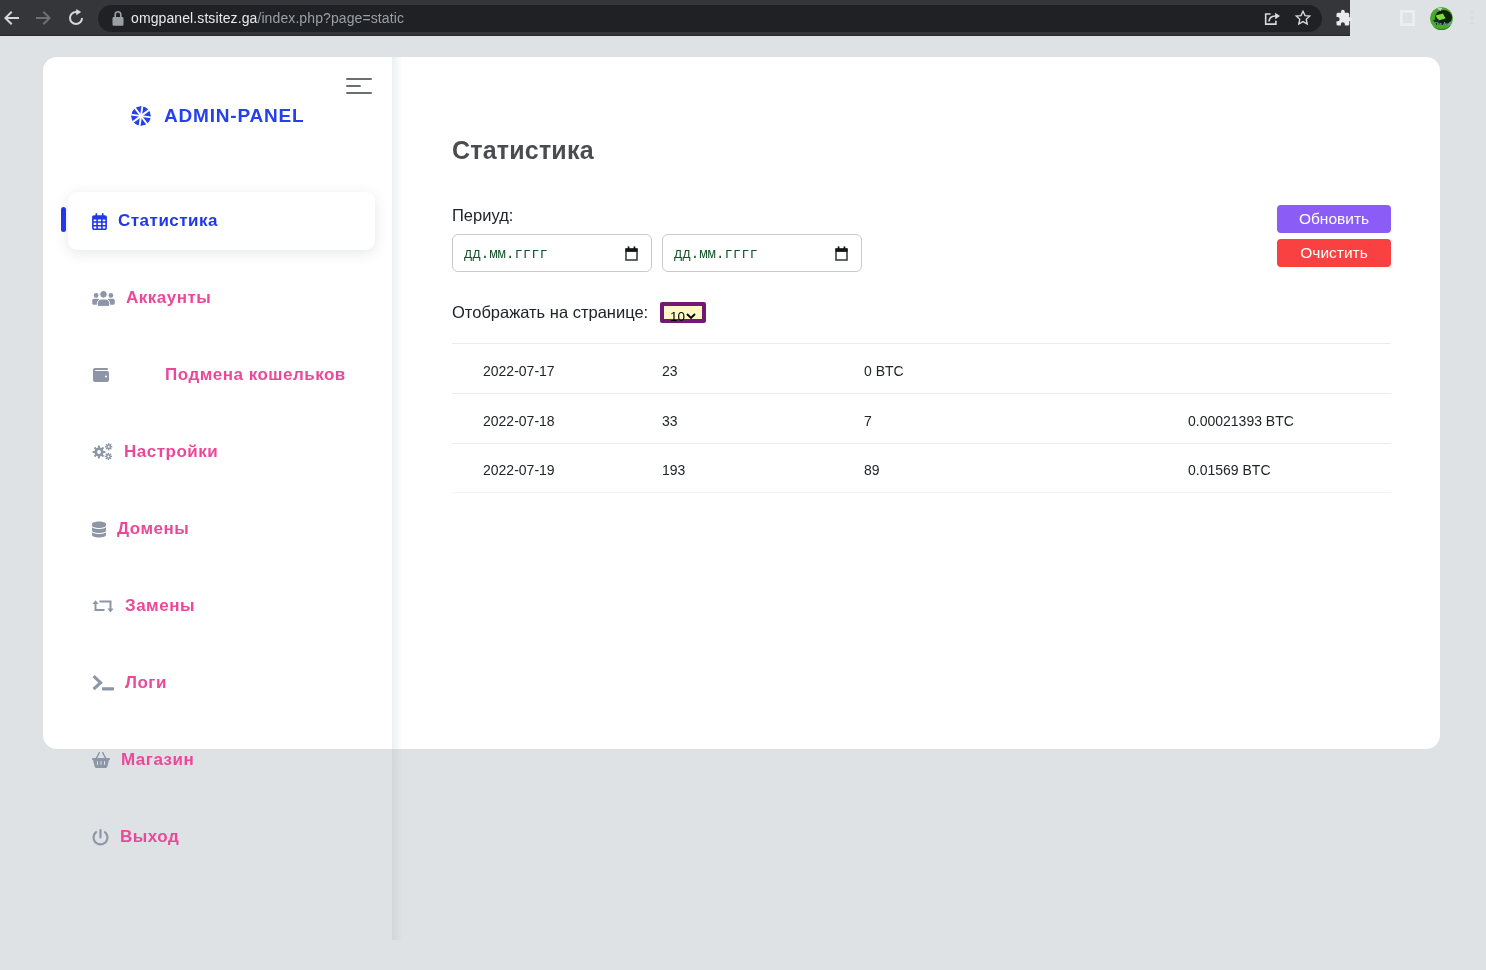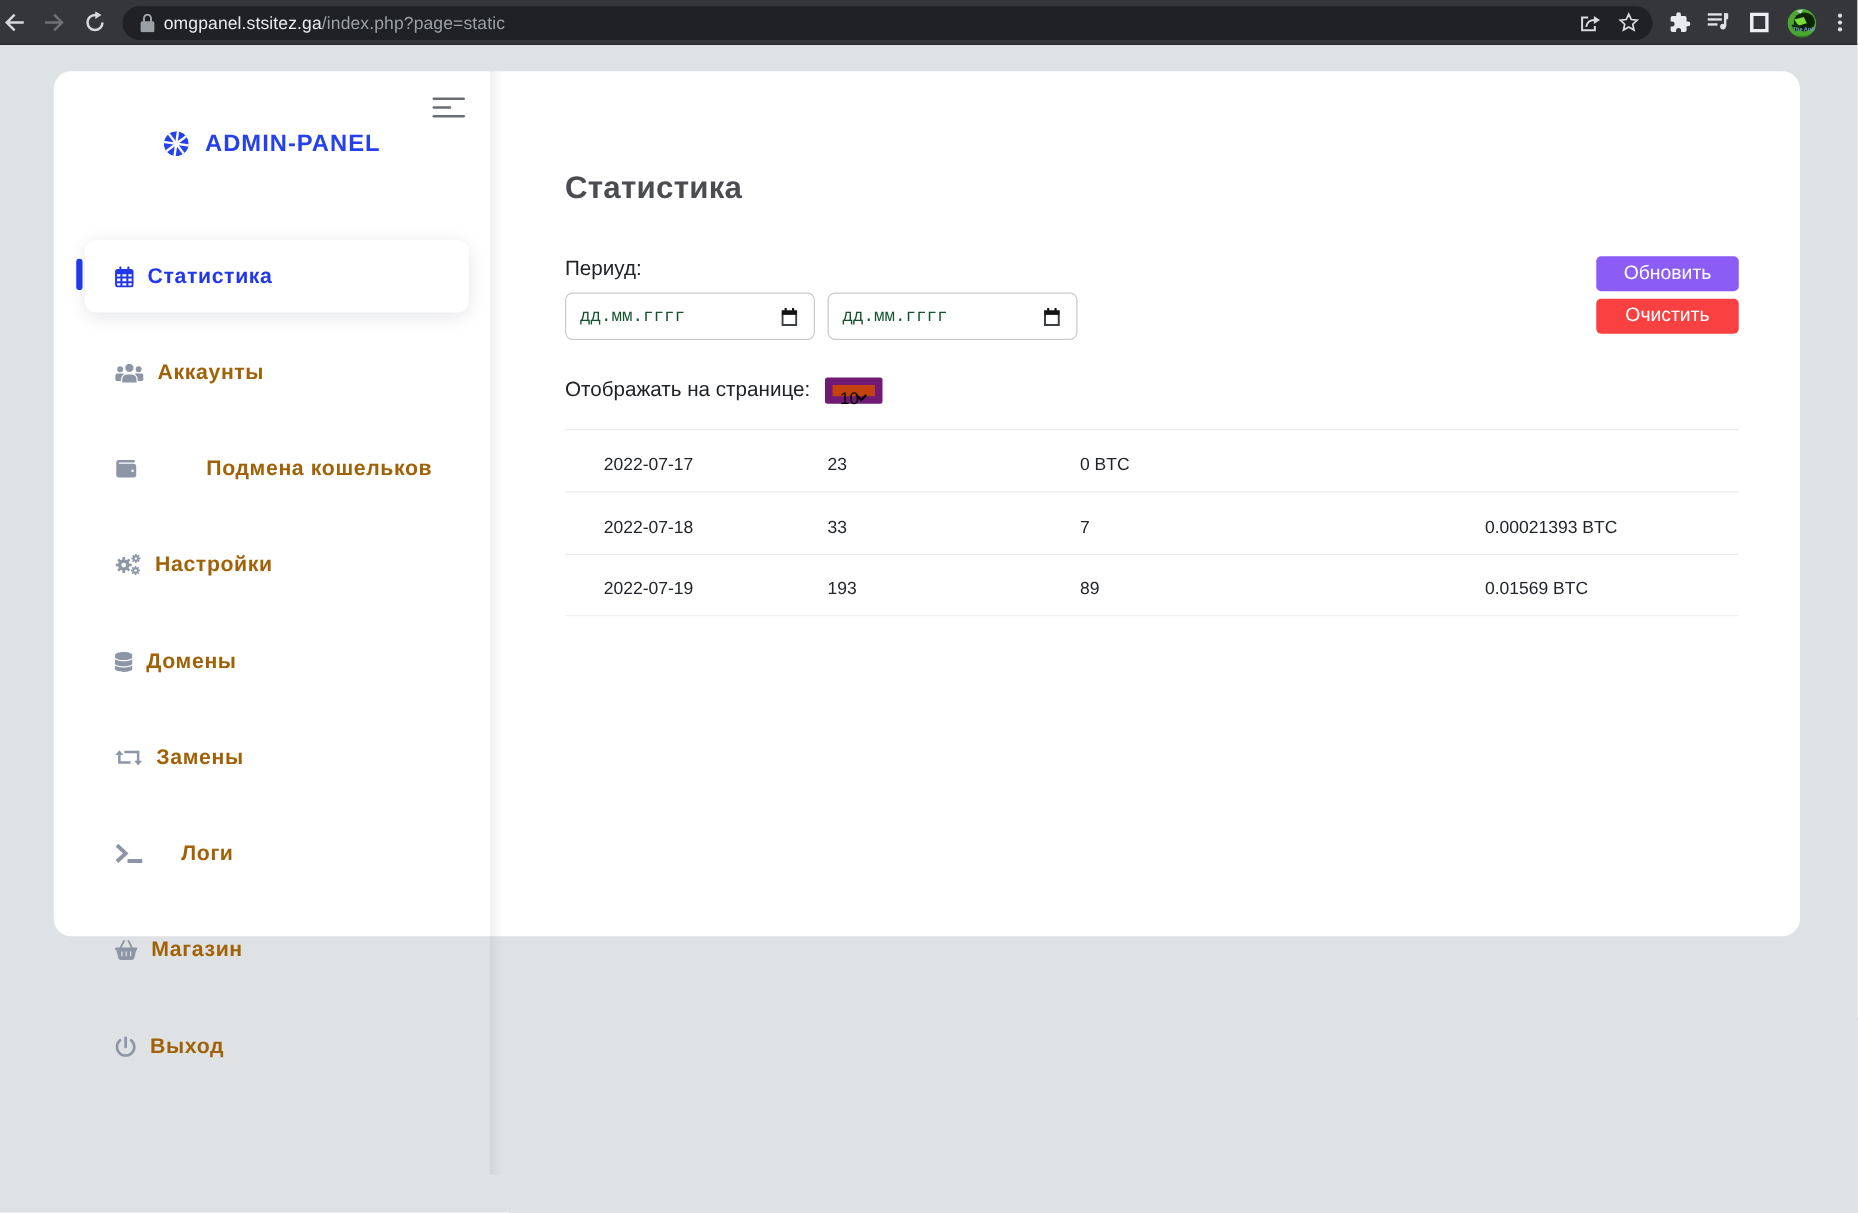--- a/index.html
+++ b/index.html
@@ -1,51 +1,51 @@
 <!DOCTYPE html>
 <html><head>
 <meta charset="utf-8">
 <style>
 * { margin:0; padding:0; box-sizing:border-box; }
 html,body { width:1486px; height:970px; overflow:hidden; }
 body { font-family:"Liberation Sans", sans-serif; background:#dee2e4; position:relative; }
 
 
-#toolbar { position:absolute; left:0; top:0; width:1486px; height:36px; background:#35363a; border-bottom:1px solid #27282b; }
+#toolbar { position:absolute; left:0; top:0; width:1350px; height:36px; background:#35363a; border-bottom:1px solid #27282b; }
 .tbicon { position:absolute; top:0; }
 #omnibox { position:absolute; left:98px; top:5px; width:1224px; height:27px; border-radius:14px; background:#202124; }
 #urltext { position:absolute; left:131px; top:10px; font-size:14px; color:#e8eaed; letter-spacing:0.1px; white-space:nowrap; }
 #urltext .path { color:#9aa0a6; }
 
 
 #panel { position:absolute; left:43px; top:57px; width:1397px; height:692px; background:#ffffff; border-radius:14px; }
 #sideshadow { position:absolute; left:349px; top:0; width:14px; height:883px; background:linear-gradient(90deg, rgba(120,135,150,0.13), rgba(120,135,150,0.0) 75%); }
 
 
 #burger { position:absolute; left:303px; top:21px; width:26px; height:16px; }
 #burger div { position:absolute; left:0; height:2.4px; background:#6b6f73; border-radius:1px; }
 #brand { position:absolute; left:0; top:48px; width:349px; text-align:center; }
 #brand svg { vertical-align:-4px; }
 #brand span { font-size:19px; font-weight:bold; color:#2540ed; letter-spacing:0.8px; margin-left:9px; }
 
-.nav-item { position:absolute; left:49px; height:24px; display:flex; align-items:center; color:#a16207; font-size:17px; font-weight:bold; letter-spacing:0.5px; }
+.nav-item { position:absolute; left:49px; height:24px; display:flex; align-items:center; color:#ec4899; font-size:17px; font-weight:bold; letter-spacing:0.5px; }
 .nav-item .ic { display:flex; margin-right:11px; }
 #active-card { position:absolute; left:25px; top:135px; width:307px; height:58px; background:#fff; border-radius:9px; box-shadow:0 3px 14px rgba(60,70,90,0.13); }
 #active-pill { position:absolute; left:18px; top:150px; width:5px; height:25px; border-radius:3px; background:#2137e9; }
 
 
 h1 { position:absolute; left:452px; top:136px; font-size:25px; color:#4a4c50; letter-spacing:0.2px; font-family:"Liberation Sans", sans-serif; }
 .lbl { position:absolute; font-size:16.5px; color:#202428; }
 .dateinput { position:absolute; top:234px; width:200px; height:38px; border:1px solid #c9cacc; border-radius:6px; background:#fff; }
 .dateinput .ph { position:absolute; left:11px; top:11px; font-size:14px; color:#14532d; font-family:"Liberation Mono", monospace; letter-spacing:0; }
 .dateinput svg { position:absolute; right:13px; top:11px; }
 .btn { position:absolute; left:1277px; width:114px; height:28px; border-radius:4px; color:#fff; font-size:15.5px; text-align:center; line-height:28px; }
 #btn-upd { top:205px; background:#8b5cf6; }
 #btn-clr { top:239px; background:#f94141; }
-#selbox { position:absolute; left:660px; top:302px; width:46px; height:21px; border:6px solid #701a75; border-radius:2px; background:#c2410c; font-size:13.5px; color:#000; }
+#selbox { position:absolute; left:660px; top:302px; width:46px; height:21px; border:4px solid #701a75; border-radius:2px; background:#fef9c3; font-size:13.5px; color:#000; }
 #selbox span { position:absolute; left:6px; top:2.5px; }
 
 
 #tbl { position:absolute; left:452px; top:343px; width:939px; }
 #tbl .thead { height:47px; background:#f8f8f9; display:flex; align-items:center; }
 #tbl .row { height:50px; display:flex; align-items:center; border-top:1px solid #e9ebed; }
 #tbl .row:last-child { border-bottom:1px solid #f1f2f4; }
 .c1 { width:179px; padding-left:31px; }
 .c2 { width:202px; padding-left:31px; }
 .c3 { width:324px; padding-left:31px; }
@@ -254,21 +254,21 @@
             <path d="M7.5 2.5 H18.5 V10"></path>
           </g>
           <g fill="#8d96a6">
             <path d="M0.4 5L6.6 5L3.5 1.2z"></path>
             <path d="M15.4 9.5L21.6 9.5L18.5 13.4z"></path>
           </g>
         </svg>
       </span>
     <span>Замены</span>
   </div>
-  <div class="nav-item" style="top:614px;gap:20px;">
+  <div class="nav-item" style="top:614px;">
     <span class="ic">
         <svg width="22" height="16" viewBox="0 0 22 16">
           <path d="M1.6 1.2 L8.6 7.7 L1.6 14.2" stroke="#8d96a6" stroke-width="3.1" fill="none"></path>
           <rect x="10" y="12.2" width="12" height="3.2" rx="0.6" fill="#8d96a6"></rect>
         </svg>
       </span>
     <span>Логи</span>
   </div>
   <div class="nav-item" style="top:691px;">
     <span class="ic">

